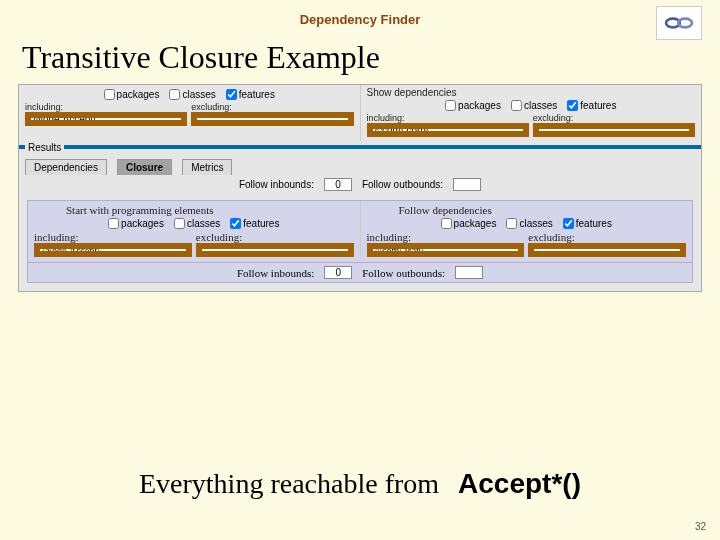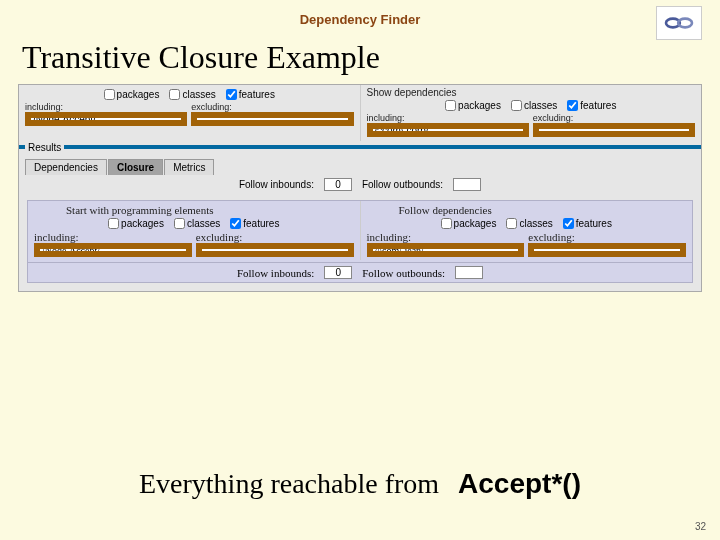--- a/index.html
+++ b/index.html
@@ -74,21 +74,21 @@
   .fieldset-label {
     position: absolute;
     top: -7px;
     left: 6px;
     background: #e6e6e6;
     font-size: 10px;
     padding: 0 3px;
   }
   .tabs {
     display: flex;
-    gap: 0;
+    gap: 9px;
     margin-top: 10px;
     padding-left: 6px;
   }
   .tab {
     font-size: 10px;
     padding: 2px 8px;
     background: #ddd;
     border: 1px solid #999;
     border-bottom: none;
     margin-right: 1px;

